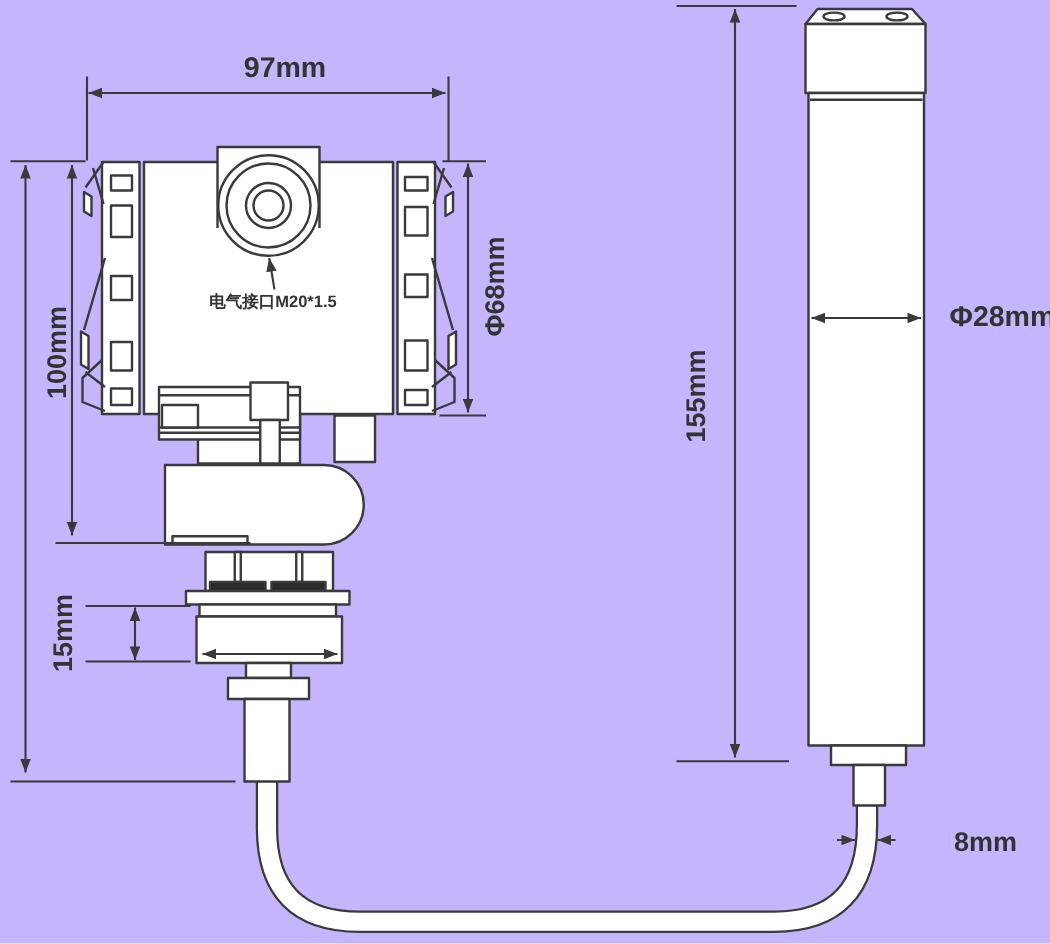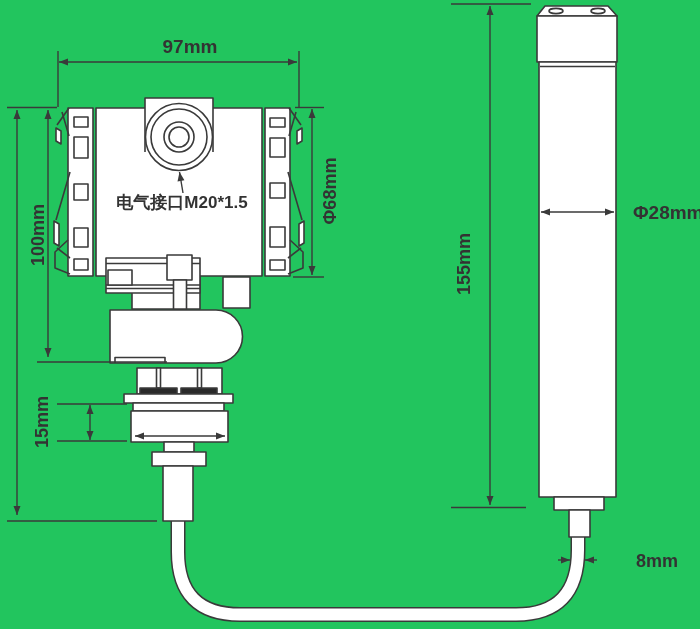--- a/index.html
+++ b/index.html
@@ -1,28 +1,28 @@
 <!DOCTYPE html>
 <html><head>
 <meta charset="utf-8">
 <style>
   html,body { margin:0; padding:0; background:#ffffff; }
   .stage {
-    position:relative; width:700px; height:629px; background:#22c55e;
+    position:relative; width:700px; height:629px; background:#c4b5fd;
     font-family:"Liberation Sans", sans-serif; overflow:hidden;
   }
   .stage svg { position:absolute; left:0; top:0; }
   .lbl {
     position:absolute; color:#333333; font-weight:600;
     white-space:nowrap; line-height:1; user-select:none;
   }
   .lbl.center   { transform:translate(-50%,-50%); }
   .lbl.vert     { transform:translate(-50%,-50%) rotate(-90deg); }
   .lbl.left-mid { transform:translate(0,-50%); }
-  .fs17 { font-size:17px; } .fs18 { font-size:18px; } .fs19 { font-size:19px; }
+  .fs17 { font-size:11px; } .fs18 { font-size:18px; } .fs19 { font-size:19px; }
   .bold { font-weight:700; }
 </style>
 </head>
 <body>
 
 <div class="stage">
 
   <svg width="700" height="629" viewBox="0 0 700 629">
     <defs>
       <marker id="arw" viewBox="0 0 10 8" markerWidth="10" markerHeight="8" refX="9.5" refY="4" orient="auto-start-reverse" markerUnits="userSpaceOnUse">

